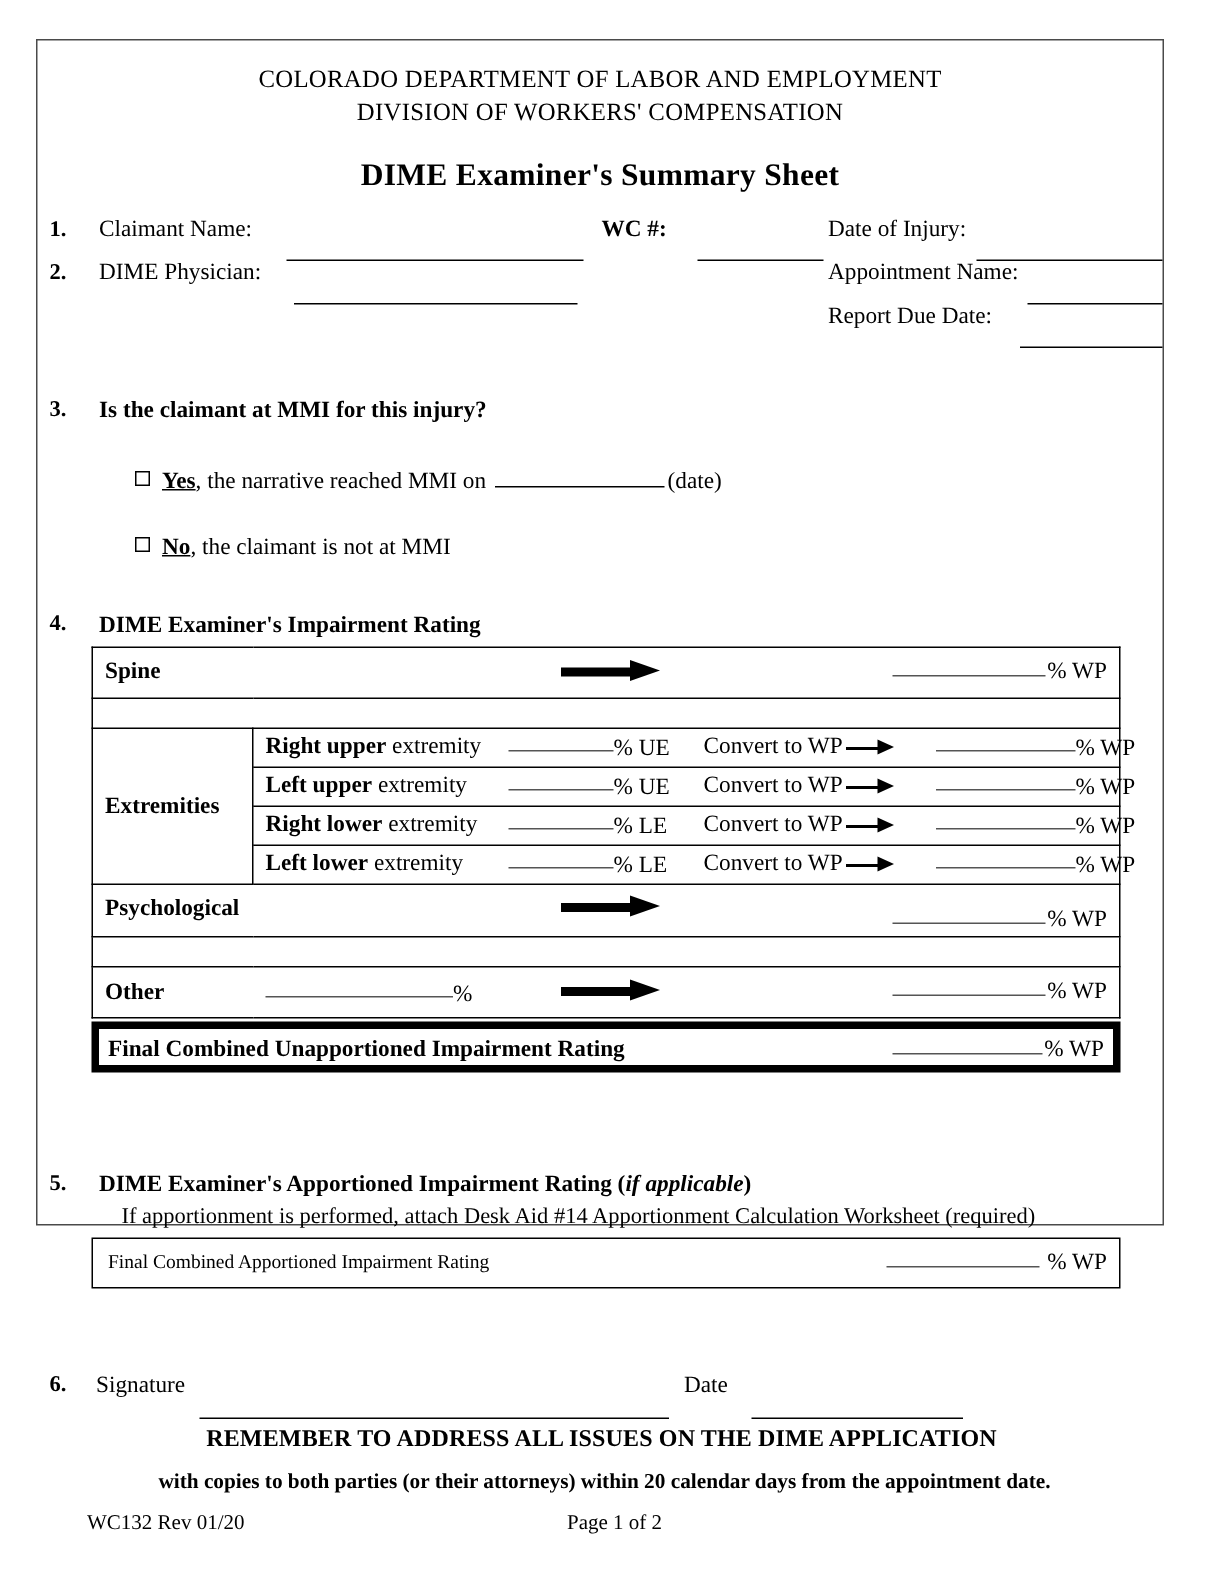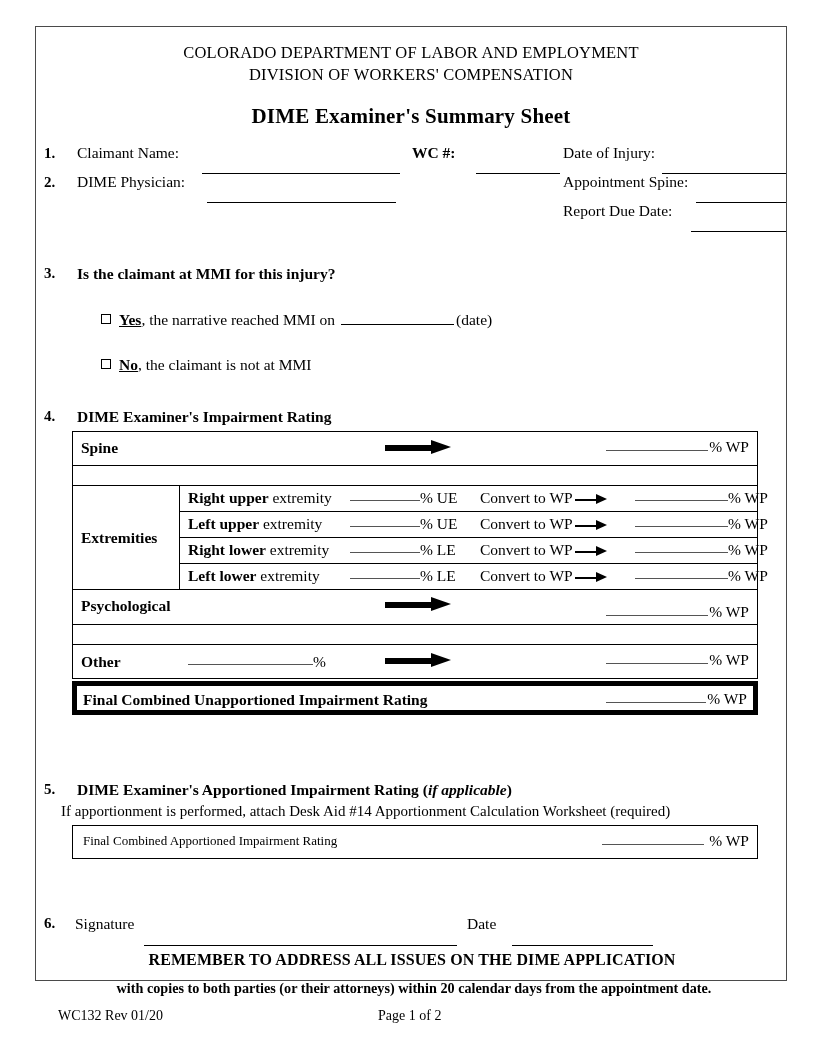--- a/index.html
+++ b/index.html
@@ -10,24 +10,24 @@
   body {
     width: 816px;
     height: 1056px;
     font-family: "Liberation Serif", "DejaVu Serif", serif;
     color: #000000;
     position: relative;
     overflow: hidden;
   }
   .page {
     position: absolute;
-    left: 35px;
+    left: 24px;
     top: 26px;
     width: 752px;
-    height: 955px;
+    height: 791px;
     border: 1.5px solid #4a4a4a;
     box-sizing: border-box;
   }
   .inner {
     position: absolute;
     left: 0; top: 0; right: 0; bottom: 0;
     padding: 0;
   }
 
   
@@ -265,21 +265,21 @@
   .sec5 {
     position: absolute;
     left: 8px;
     top: 754px;
     width: 736px;
     font-size: 15.5px;
   }
   .sec5 .num { position: absolute; left: 0; top: 0; }
   .sec5-title { margin-left: 33px; font-weight: bold; }
   .sec5-title .ital { font-style: italic; }
-  .sec5-sub { margin-left: 17px; margin-top: 4px; font-size: 15px; }
+  .sec5-sub { margin-left: 48px; margin-top: 4px; font-size: 15px; }
 
   .sec5-box {
     position: absolute;
     left: 36px;
     top: 798px;
     width: 686px;
     height: 34px;
     border: 1.3px solid #000;
     box-sizing: border-box;
   }
@@ -356,21 +356,21 @@
         <span class="f-wc-label lbl">WC #:</span>
         <span class="ul f-wc-line"></span>
         <span class="f-doi-label lbl">Date of Injury:</span>
         <span class="ul f-doi-line"></span>
       </div>
 
       <div class="row2">
         <span class="num">2.</span>
         <span class="f-phys-label lbl">DIME Physician:</span>
         <span class="ul f-phys-line"></span>
-        <span class="f-appt-label lbl">Appointment Spine:</span>
+        <span class="f-appt-label lbl">Appointment Name:</span>
         <span class="ul f-appt-line"></span>
       </div>
 
       <div class="row3">
         <span class="f-rdd-label lbl">Report Due Date:</span>
         <span class="ul f-rdd-line"></span>
       </div>
     </div>
 
     <div class="sec3">

